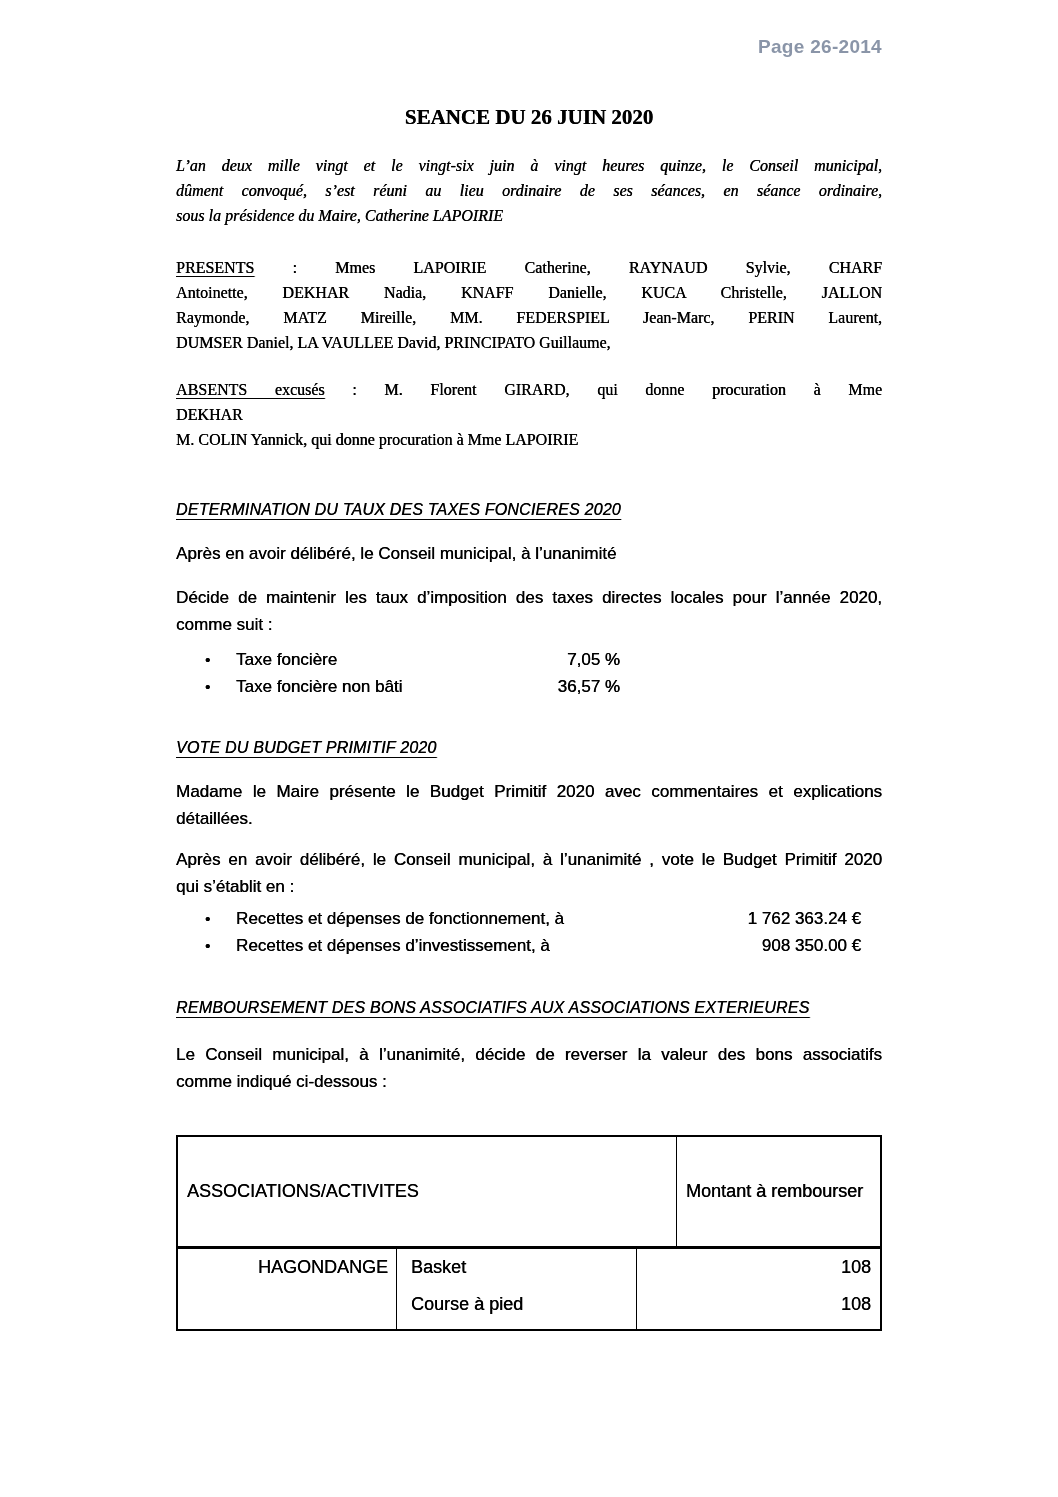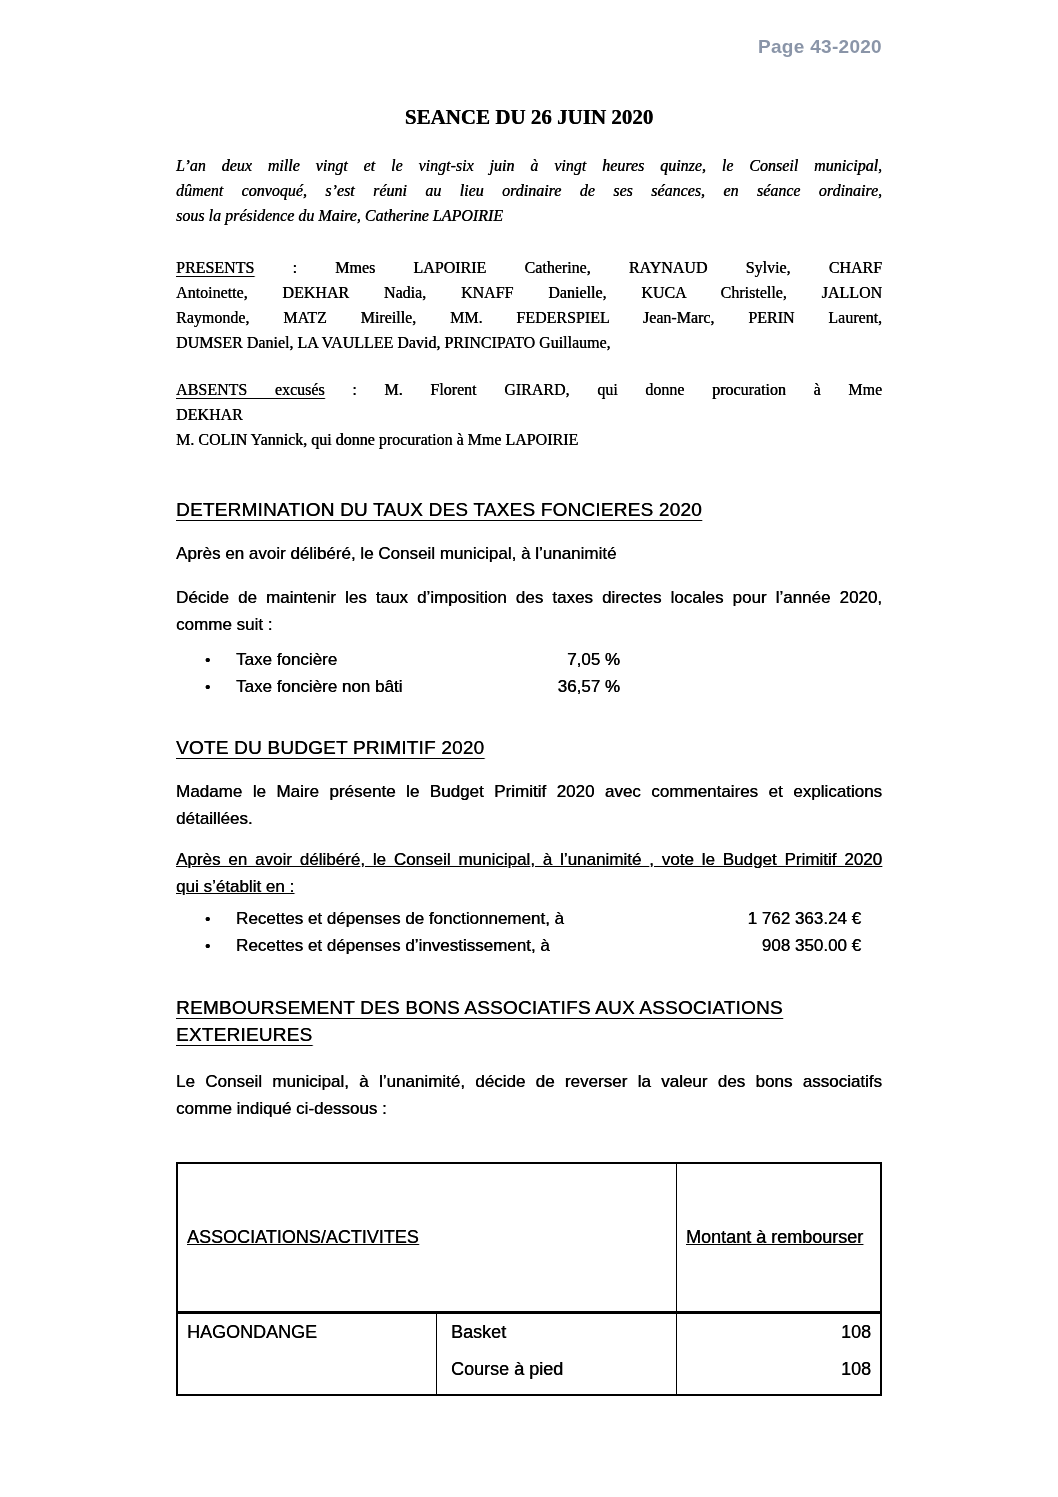--- a/index.html
+++ b/index.html
@@ -49,29 +49,30 @@
   
   .sans {
     font-family:"Liberation Sans", sans-serif;
     font-size:17px;
     line-height:27px;
     text-shadow:0.35px 0 0 currentColor;
   }
   .section-heading {
     text-decoration:underline;
     text-underline-offset:4px;
-    font-size:19px;
+    font-size:16px;
     letter-spacing:0.2px;
+    font-style:italic;
   }
   .h-taxes { margin-top:44px; }
   .p-apres1 { margin-top:17px; }
   .p-decide { margin-top:17px; }
   .h-budget { margin-top:34px; }
   .p-madame { margin-top:17px; }
-  .p-apres2 { margin-top:14px;text-decoration:underline; }
+  .p-apres2 { margin-top:14px; }
   .h-bons { margin-top:35px; }
   .p-conseil { margin-top:20px; }
 
   
   .bullet-list { margin-top:8px; }
   .bullet-list-budget { margin-top:5px; }
   .bullet-row {
     display:flex;
     margin-left:29px;
     line-height:27px;
@@ -83,40 +84,40 @@
 
   
   .doc-table {
     margin-top:40px;
     width:706px;
     border:2px solid #000;
     font-family:"Liberation Sans", sans-serif;
     font-size:18px;
     text-shadow:0.35px 0 0 currentColor;
   }
-  .t-header { display:flex; height:150px; border-bottom:3px solid #000;text-decoration:underline; }
+  .t-header { display:flex; height:112px; border-bottom:3px solid #000; }
   .th-assoc {
     width:499px;
     border-right:1px solid #000;
     display:flex; align-items:center;
     padding-left:9px;
   }
   .th-montant { flex:1; display:flex; align-items:center; padding-left:9px; }
   .t-body { display:flex; height:80px; }
-  .td-commune { width:259px; border-right:1px solid #000; padding:6px 8px 0 9px; }
+  .td-commune { width:219px; border-right:1px solid #000; padding:6px 8px 0 9px;text-align:right; }
   .td-activity { width:240px; border-right:1px solid #000; padding:6px 8px 0 14px; }
   .td-amount  { flex:1; padding:6px 9px 0 8px; text-align:right; }
   .t-line { height:37px; line-height:24px; }
 </style>
 </head>
 <body>
 
 <div class="page">
 
-  <div class="page-header">Page 43-2020</div>
+  <div class="page-header">Page 26-2014</div>
 
   <div class="doc-title">SEANCE DU 26 JUIN 2020</div>
 
   <div class="serif-block intro-block">
     <div class="jline">L’an deux mille vingt et le vingt-six juin à vingt heures quinze, le Conseil municipal,</div>
     <div class="jline">dûment convoqué, s’est réuni au lieu ordinaire de ses séances, en séance ordinaire,</div>
     <div class="lline">sous la présidence du Maire, Catherine LAPOIRIE</div>
   </div>
 
   <div class="serif-block presents-block">

